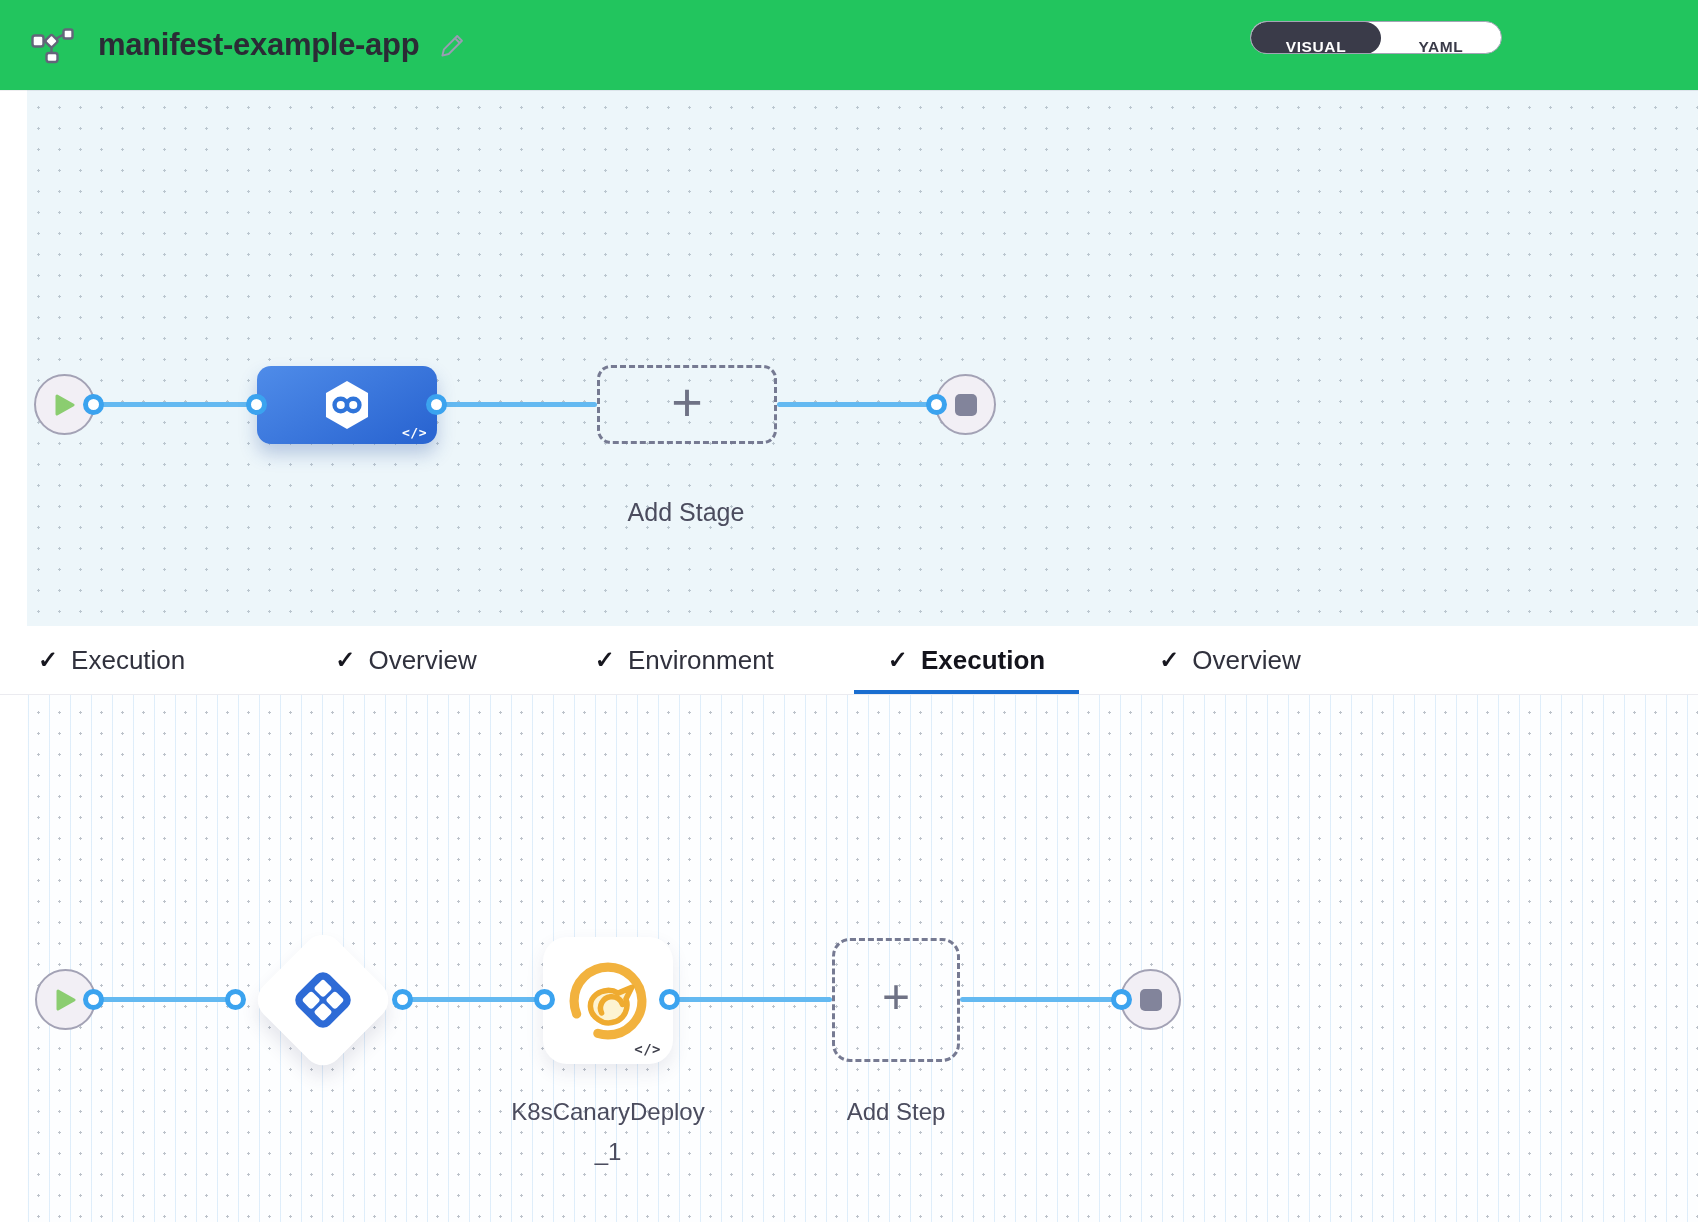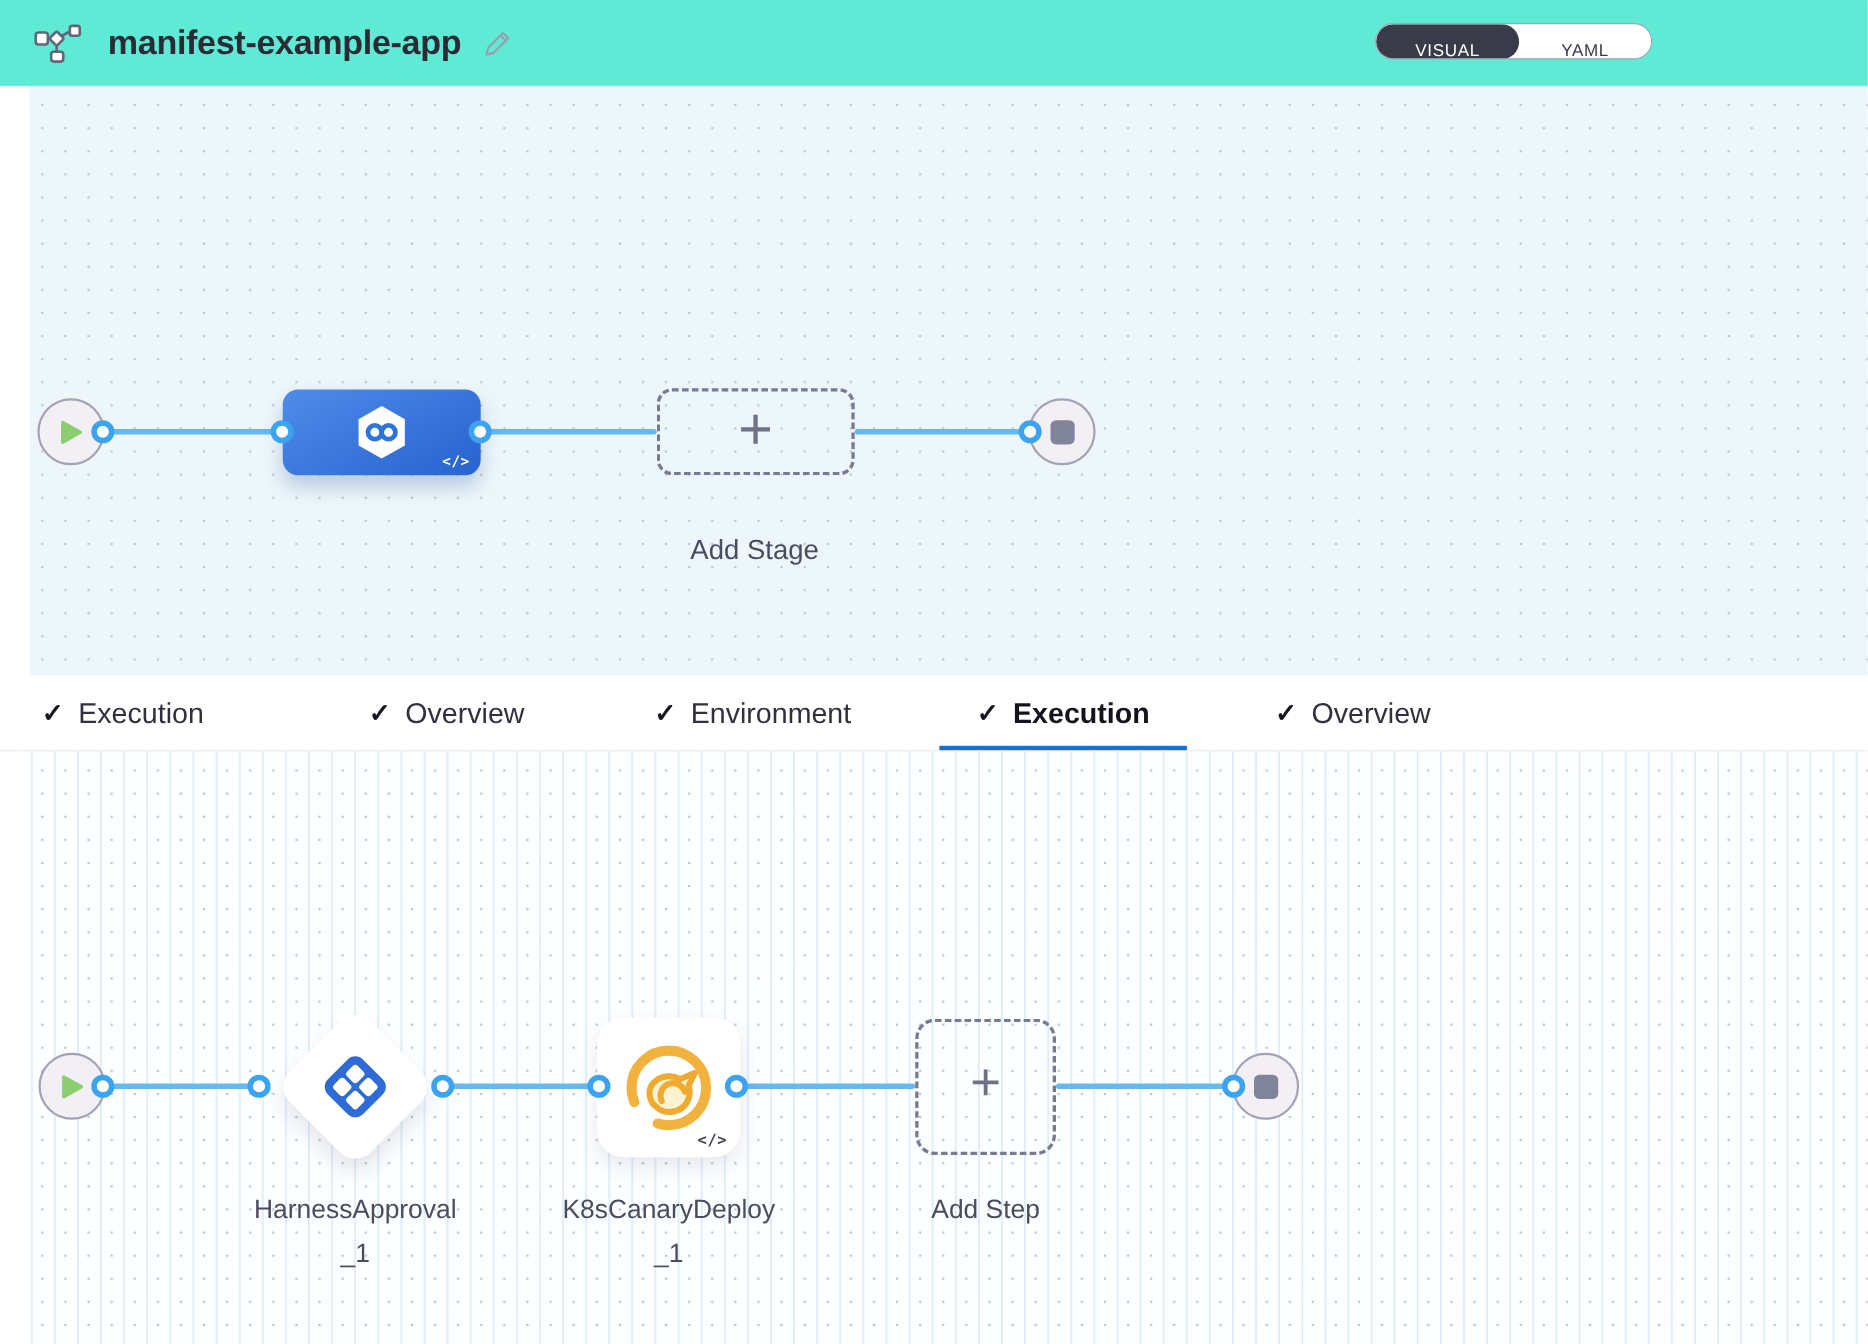--- a/index.html
+++ b/index.html
@@ -7,41 +7,41 @@
   body {
     width:1698px; height:1222px; overflow:hidden;
     background:#fff;
     font-family:"Liberation Sans", sans-serif;
     -webkit-font-smoothing:antialiased;
   }
   .app { position:relative; width:1698px; height:1222px; }
 
   
   .header {
-    position:relative; height:78px; background:#5eead4;
+    position:relative; height:90px; background:#22c55e;
     display:flex; align-items:center; padding-left:30px;
     box-shadow:0 1px 0 rgba(40,40,60,.08);
     z-index:10;
   }
   .pl-icon { display:flex; align-items:center; }
   .title {
     margin:0 0 0 22px; font-size:31px; font-weight:bold;
     color:#2b2b35; letter-spacing:-0.3px;
   }
   .edit-btn { margin-left:20px; display:flex; align-items:center; cursor:pointer; background:none; border:none; padding:0; }
 
   .mode-toggle {
     position:absolute; left:1250px; top:21px;
     width:252px; height:33px;
     border:1.5px solid #a2a4b5; border-radius:17px;
     display:flex; overflow:hidden; background:#fff;
   }
   .mode-seg {
     border:none; background:transparent; cursor:pointer;
-    font-family:inherit; font-size:15.5px; font-weight:normal;
+    font-family:inherit; font-size:15.5px; font-weight:bold;
     letter-spacing:.6px; color:#3a3b49; padding:16px;
   }
   .mode-seg.visual { width:130px; }
   .mode-seg.yaml { flex:1; }
   .mode-seg.selected { background:#3a3b49; color:#fff; border-radius:16px; }
 
   
   .canvas { position:relative; overflow:hidden; }
   .canvas.top {
     height:536px;
@@ -284,18 +284,17 @@
     </div>
 
     <div class="dashed-box step" style="left:832px; top:243px; width:128px; height:124px; border-radius:18px;">
       <span class="plus-glyph">+</span>
     </div>
 
     <div class="endpoint" style="left:1120px; top:274px;">
       <span class="stop-sq"></span>
     </div>
 
-    <div class="node-label" style="left:225px; top:397px;">HarnessApproval_1</div>
     <div class="node-label" style="left:510px; top:397px;">K8sCanaryDeploy_1</div>
     <div class="node-label" style="left:798px; top:397px;">Add Step</div>
   </div>
 
 </div>
 
 </body></html>

